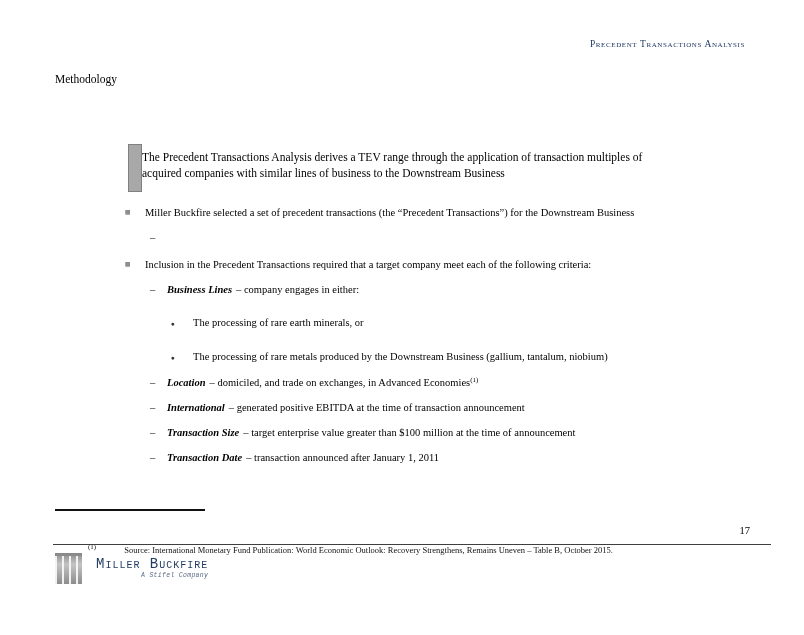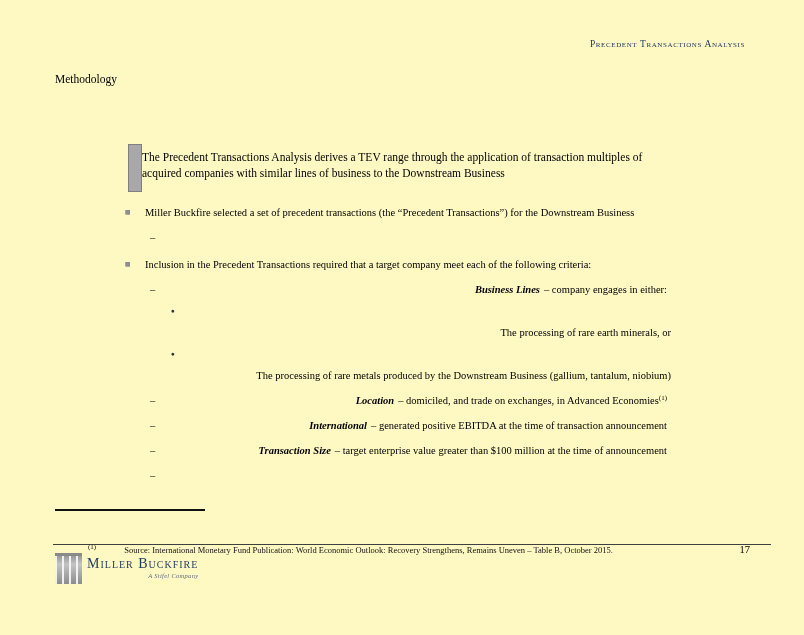--- a/index.html
+++ b/index.html
@@ -1,20 +1,20 @@
 <!DOCTYPE html>
 <html><head>
 <meta charset="utf-8">
 <style>
   html,body { margin:0; padding:0; }
   body { background:#e8e8e8; }
   .page {
     position:relative;
     width:804px; height:635px;
-    background:#fef9c3;
+    background:#ffffff;
     font-family:"Liberation Serif", serif;
     color:#000;
     overflow:hidden;
     margin:0 auto;
   }
   .header-title {
     position:absolute; top:39px; right:59px;
     font-size:9.5px; letter-spacing:0.6px;
     color:#1f3864; font-variant:small-caps;
     white-space:nowrap;
@@ -33,60 +33,60 @@
     margin-left:3px;
   }
   .statement-text {
     width:505px;
     font-weight:normal; font-size:11.5px; line-height:16px;
     padding-top:5px;
   }
   .row { display:flex; align-items:flex-start; font-size:10.5px; line-height:15px; }
   .lvl1 { margin-top:12px; }
   .lvl2 { margin-top:10px; padding-left:25px; }
-  .lvl3 { margin-top:5px; padding-left:46px;flex-direction:column; }
+  .lvl3 { margin-top:18px; padding-left:46px; }
   .m1 {
     flex:0 0 20px; font-size:9px; color:#8f8f8f;
     line-height:15px; text-shadow:0 0 0 #6e6e6e;
   }
   .m2 { flex:0 0 17px; font-size:10.5px; }
   .m3 { flex:0 0 22px; font-size:6.5px; line-height:15px; padding-top:1px; color:#333; }
   .txt { display:block; }
   .w1 { width:515px; }
   .w2 { width:480px; }
-  .w3 { width:500px;text-align:right; }
+  .w3 { width:500px; }
   .lead { font-weight:bold; font-style:italic; margin-right:4px; }
   sup { font-size:7px; line-height:0; }
   .footnote-sep {
     position:absolute; left:55px; top:509px; width:150px;
     border-top:2px solid #111;
   }
   .footnote {
     position:absolute; left:88px; top:545px; width:680px;
     font-size:8.5px; color:#111;
   }
   .footnote .fn-marker { margin-right:28px; font-size:7px; }
   .page-number {
-    position:absolute; top:544px; right:54px;
+    position:absolute; top:525px; right:54px;
     font-size:10.5px;
   }
   .footer-line {
     position:absolute; left:53px; top:544px; width:718px;
     border-top:1px solid #3f3f3f;
   }
   .logo { position:absolute; left:55px; top:553px; display:flex; align-items:flex-start; }
   .logo-icon {
     width:27px; height:31px; flex:0 0 27px;
     background:
       repeating-linear-gradient(90deg, rgba(250,250,250,0.9) 0 2px, rgba(0,0,0,0) 2px 7px),
       linear-gradient(180deg,#9a9a9a 0%, #c4c4c4 30%, #8c8c8c 100%);
     border-top:3px solid #8a8a8a;
     box-sizing:border-box;
   }
-  .logo-text { margin-left:5px; margin-top:4px; }
+  .logo-text { margin-left:14px; margin-top:4px;font-family:Liberation Mono, monospace; }
   .logo-name {
     font-variant:small-caps; color:#1f3a5f;
     font-size:14px; letter-spacing:1px; line-height:14px;
     white-space:nowrap;
   }
   .logo-tagline {
     text-align:right; font-style:italic;
     font-size:6.5px; color:#5a6b85; margin-top:1px;
     letter-spacing:0.3px;
   }
@@ -146,20 +146,21 @@
       <span class="txt w3"><span class="lead">International</span><span>– generated positive EBITDA at the time of transaction announcement</span></span>
     </div>
 
     <div class="row lvl2">
       <span class="m2">–</span>
       <span class="txt w3"><span class="lead">Transaction Size</span><span>– target enterprise value greater than $100 million at the time of announcement</span></span>
     </div>
 
     <div class="row lvl2">
       <span class="m2">–</span>
+      <span class="txt w3"><span class="lead">Transaction Date</span><span>– transaction announced after January 1, 2011</span></span>
     </div>
 
   </div>
 
   <div class="footnote-sep"></div>
 
   <div class="footnote">
     <sup class="fn-marker">(1)</sup><span>Source: International Monetary Fund Publication: World Economic Outlook: Recovery Strengthens, Remains Uneven – Table B, October 2015.</span>
   </div>
 

